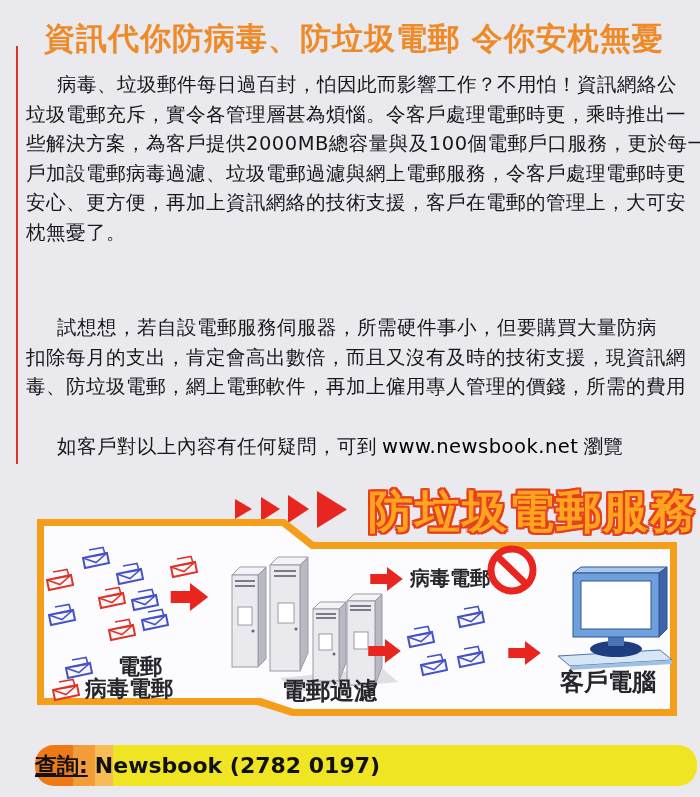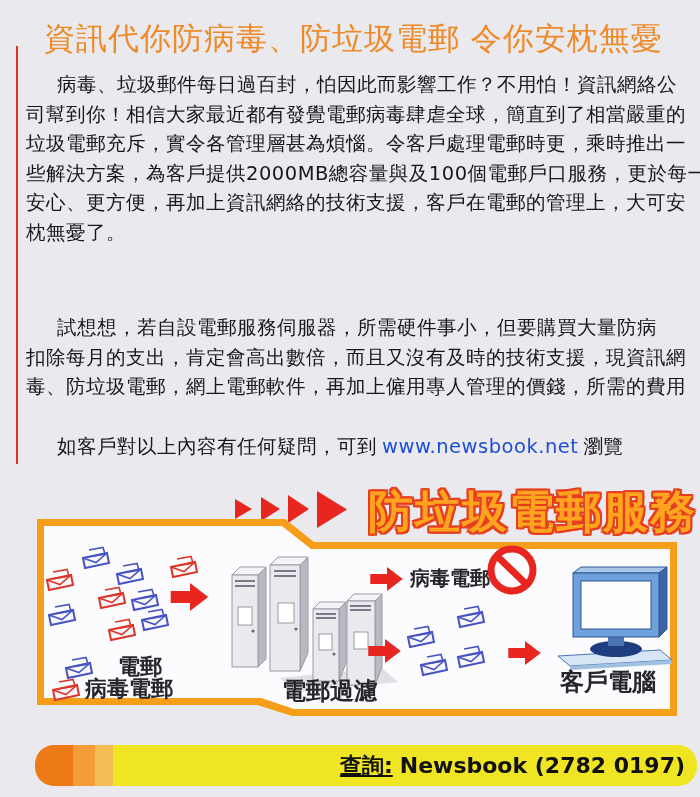--- a/index.html
+++ b/index.html
@@ -5,64 +5,64 @@
   html,body{margin:0;padding:0;}
   body{
     width:700px;height:797px;position:relative;overflow:hidden;
     background:#e9e9ee;
     font-family:"DejaVu Sans","Liberation Sans",sans-serif;
     color:#1b1b1f;
   }
   .red-rule{position:absolute;left:16px;top:46px;width:2px;height:418px;background:#dd3327;}
   .title{
     position:absolute;left:44px;top:18px;margin:0;
-    font-size:31px;font-weight:400;letter-spacing:1px;color:#ee8a28;white-space:nowrap;
+    font-size:31px;font-weight:700;letter-spacing:1px;color:#ee8a28;white-space:nowrap;
   }
   .para{position:absolute;left:26px;width:648px;}
   .p1{top:70px;}
   .p2{top:313px;}
   .p3{top:432px;}
   .line{
     height:29.6px;line-height:29.6px;font-size:19.5px;letter-spacing:.5px;
     white-space:nowrap;color:#17171c;
   }
   .indent{padding-left:31px;}
-  .url{color:#1d4ed8;text-decoration:none;margin:0 5px;}
+  .url{color:#000000;text-decoration:none;margin:0 5px;}
   .banner-arrows{position:absolute;left:235px;top:490px;}
   .banner-title{
     position:absolute;left:368px;top:482px;margin:0;
     font-size:45px;font-weight:700;letter-spacing:2px;white-space:nowrap;
     color:#ffa41e;
     text-shadow:-2px -2px 0 #e63e1e,2px -2px 0 #e63e1e,-2px 2px 0 #e63e1e,2px 2px 0 #e63e1e,
                 -2px 0 0 #e63e1e,2px 0 0 #e63e1e,0 -2px 0 #e63e1e,0 2px 0 #e63e1e;
   }
   .diagram{position:absolute;left:30px;top:510px;}
   .dlabel{font-family:"DejaVu Sans","Liberation Sans",sans-serif;font-weight:700;fill:#26262c;}
   .footer{
     position:absolute;left:35px;top:745px;width:662px;height:41px;
     background:linear-gradient(90deg,#ed7a16 0,#ed7a16 38px,#f29d3a 38px,#f29d3a 60px,
                #f6bc55 60px,#f6bc55 78px,#f0e522 78px,#f0e522 100%);
-    line-height:41px;text-align:right;padding-right:12px;box-sizing:border-box;
+    line-height:41px;padding-right:12px;box-sizing:border-box;
     font-size:22px;font-weight:700;color:#111;white-space:nowrap;border-radius:19px;
   }
   .footer .f-label{text-decoration:underline;}
   .footer .f-value{margin-left:7px;text-decoration:none;}
 </style>
 </head>
 <body>
 
 <div class="red-rule"></div>
 
 <h1 class="title">資訊代你防病毒、防垃圾電郵 令你安枕無憂</h1>
 
 <div class="para p1">
   <div class="line indent">病毒、垃圾郵件每日過百封，怕因此而影響工作？不用怕！資訊網絡公</div>
-  <div class="line">司幫到你！相信大家最近都有發覺電郵病毒肆虐全球，簡直到了相當嚴重的</div>
   <div class="line">垃圾電郵充斥，實令各管理層甚為煩惱。令客戶處理電郵時更，乘時推出一</div>
   <div class="line">些解決方案，為客戶提供2000MB總容量與及100個電郵戶口服務，更於每一</div>
+  <div class="line">戶加設電郵病毒過濾、垃圾電郵過濾與網上電郵服務，令客戶處理電郵時更</div>
   <div class="line">安心、更方便，再加上資訊網絡的技術支援，客戶在電郵的管理上，大可安</div>
   <div class="line">枕無憂了。</div>
 </div>
 
 <div class="para p2">
   <div class="line indent">試想想，若自設電郵服務伺服器，所需硬件事小，但要購買大量防病</div>
   <div class="line">扣除每月的支出，肯定會高出數倍，而且又沒有及時的技術支援，現資訊網</div>
   <div class="line">毒、防垃圾電郵，網上電郵軟件，再加上僱用專人管理的價錢，所需的費用</div>
 </div>
 

